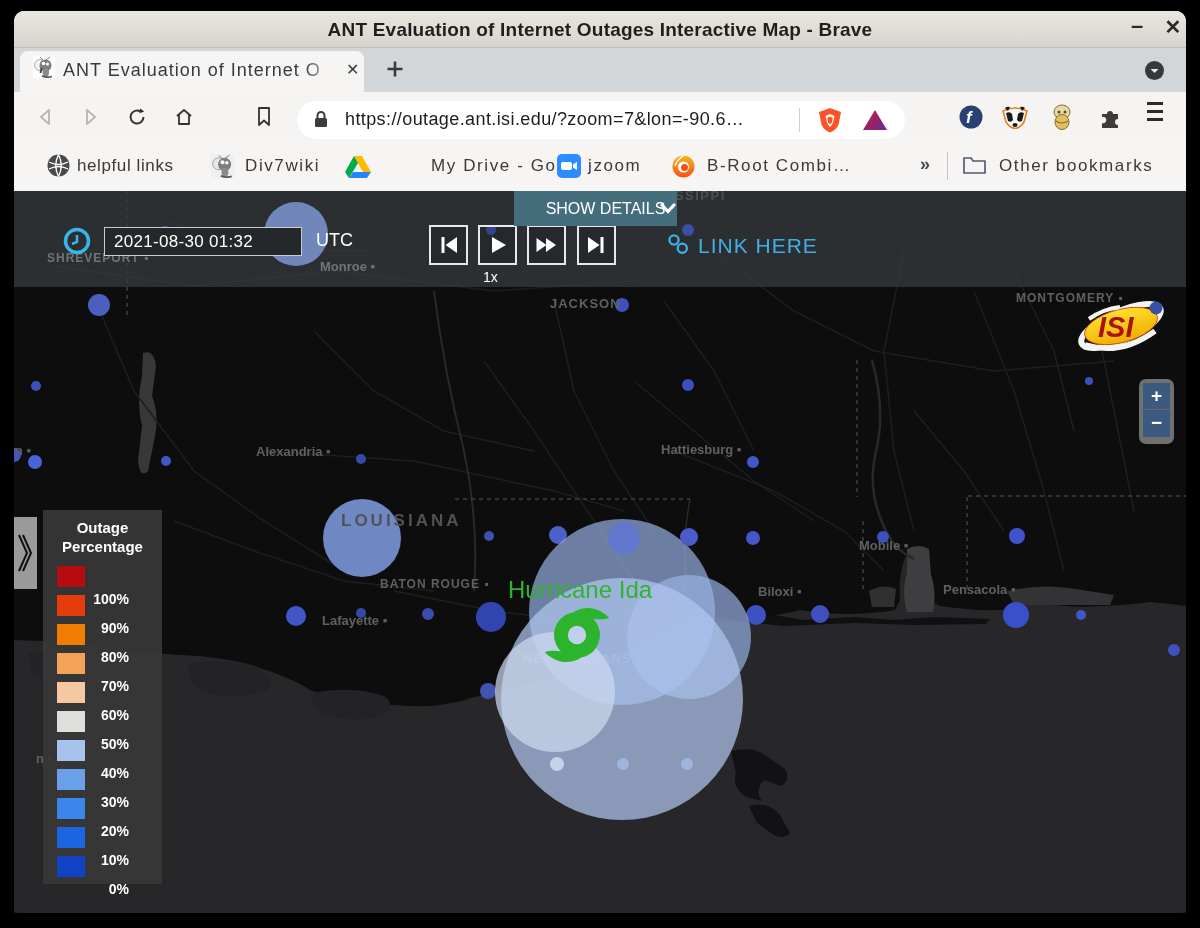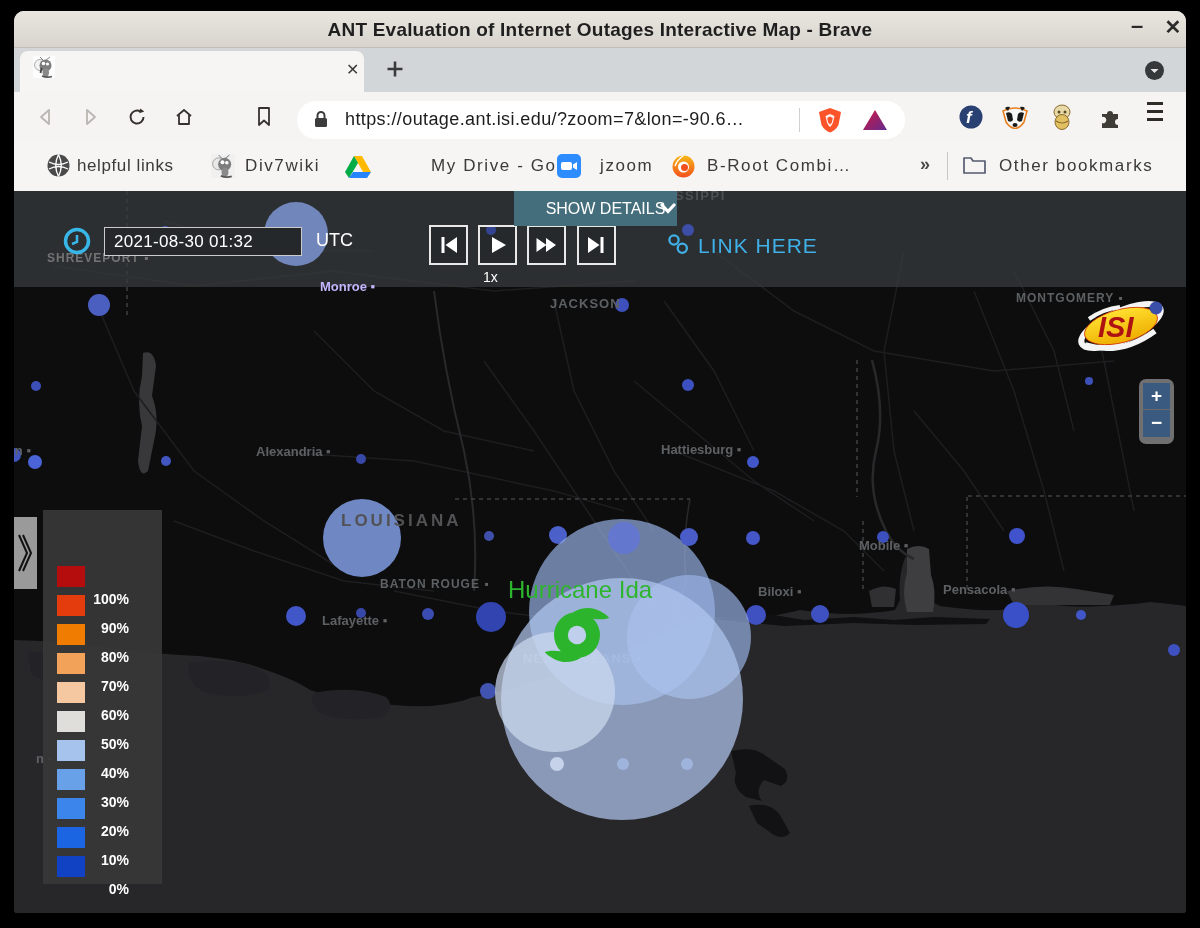--- a/index.html
+++ b/index.html
@@ -41,20 +41,21 @@
         <rect width="22" height="22" fill="#fdfdfd"></rect>
         <circle cx="7" cy="9" r="5.5" fill="#f3f3f3" stroke="#9a9a9a" stroke-width="0.8"></circle>
         <path d="M10,4 L7,1 M13,4 L17,1" stroke="#777" stroke-width="0.9" fill="none"></path>
         <circle cx="12.5" cy="9.5" r="6" fill="#7d7d7d"></circle>
         <circle cx="10.5" cy="7.5" r="1.8" fill="#fff"></circle>
         <circle cx="14.5" cy="8" r="1.6" fill="#fff"></circle>
         <ellipse cx="12.8" cy="16.5" rx="3.2" ry="4.2" fill="#8a8a8a"></ellipse>
         <path d="M9,20 Q14,22 19,20.5" stroke="#555" stroke-width="1.6" fill="none"></path>
         <path d="M8.5,12 L7.5,17" stroke="#444" stroke-width="1.8"></path>
       </svg>
+      <div class="ttl">ANT Evaluation of Internet O</div>
       <div class="abs" style="left:326px;top:9px;font-size:16px;color:#3a3a3a;">✕</div>
     </div>
     <svg class="abs" style="left:372px;top:12px;" width="18" height="18">
         <path d="M9,1.5 L9,16.5 M1.5,9 L16.5,9" stroke="#3a3a3a" stroke-width="2.6"></path>
       </svg>
     <div class="abs" style="left:1131px;top:13px;width:19px;height:19px;border-radius:50%;background:#35393a;">
       <svg width="19" height="19">
           <path d="M5.5,8 L9.5,12 L13.5,8 Z" fill="#e8e8e8"></path>
         </svg>
     </div>
@@ -148,21 +149,21 @@
       <path d="M9,2 L17,2 L26,18 L18,18 Z" fill="#ffba00"></path>
       <path d="M9,2 L0,18 L4,24 L13,9 Z" fill="#00ac47"></path>
       <path d="M4,24 L22,24 L26,18 L8,18 Z" fill="#2684fc"></path>
     </svg>
     <div class="bktext" style="left:369px;margin-left:48px;">My Drive - Go…</div>
     <svg class="abs" style="left:543px;top:12px;" width="24" height="24" viewBox="0 0 24 24">
       <rect width="24" height="24" rx="5" fill="#2d8cff"></rect>
       <rect x="4" y="8" width="11" height="8" rx="2" fill="#fff"></rect>
       <path d="M16,10.5 L20,8 L20,16 L16,13.5 Z" fill="#fff"></path>
     </svg>
-    <div class="bktext" style="left:586px;text-align:center;">jzoom</div>
+    <div class="bktext" style="left:574px;text-align:center;">jzoom</div>
     <svg class="abs" style="left:657px;top:12px;" width="25" height="25" viewBox="0 0 25 25">
       <defs>
           <linearGradient id="graf" x1="0" y1="0" x2="0" y2="1">
         <stop offset="0" stop-color="#f9b716"></stop>
             <stop offset="1" stop-color="#f2501c"></stop>
       </linearGradient>
         </defs>
       <circle cx="12.5" cy="12.5" r="11" fill="url(#graf)"></circle>
       <circle cx="12.5" cy="13" r="5.5" fill="#fff"></circle>
       <circle cx="13.5" cy="13.5" r="3.5" fill="#f2501c"></circle>
@@ -294,21 +295,21 @@
         <path d="M -4,-22.7 C 5,-28.3 15,-28.3 23,-24 C 27,-21.8 30,-19.8 32.3,-17 C 25.5,-14.8 17,-15.5 10,-18 Z" transform="rotate(180)"></path>
         <circle r="9.2" fill="#c0cfec"></circle>
       </g>
     </svg>
     <div id="ctlbar">
       <div class="abs" style="left:250px;top:11px;width:64px;height:64px;border-radius:50%;background:#7186bb;"></div>
       <div class="abs" style="left:147px;top:35px;width:8px;height:8px;border-radius:50%;background:#4a5cb8;"></div>
       <div class="abs" style="left:472px;top:34px;width:10px;height:10px;border-radius:50%;background:#3c4ea8;"></div>
       <div class="abs" style="left:668px;top:33px;width:12px;height:12px;border-radius:50%;background:#3c4ea8;"></div>
       <div class="maplabel" style="left:33px;top:60px;color:#737373;">SHREVEPORT ▪</div>
-      <div class="maplabel" style="left:306px;top:68px;color:#c4b5fd;letter-spacing:0;font-size:13px;margin-top:20px;">Monroe ▪</div>
+      <div class="maplabel" style="left:306px;top:68px;color:#737373;letter-spacing:0;font-size:13px;">Monroe ▪</div>
       <div class="maplabel" style="left:618px;top:-3px;color:#4c5052;font-size:13px;letter-spacing:1.5px;">MISSISSIPPI</div>
       <svg class="abs" style="left:49px;top:36px;" width="28" height="28" viewBox="0 0 28 28">
         <circle cx="14" cy="14" r="11.5" fill="none" stroke="#38b6e8" stroke-width="3.5"></circle>
         <path d="M14,8 L14,15 L9,17" stroke="#38b6e8" stroke-width="2.5" fill="none"></path>
       </svg>
       <div class="abs" style="left:90px;top:36px;width:198px;height:29px;background:#24282a;border:1px solid #cbcbcb;color:#fff;font-size:17px;line-height:27px;padding-left:9px;letter-spacing:0.3px;">2021-08-30 01:32</div>
       <div class="abs" style="left:302px;top:39px;color:#fff;font-size:18px;">UTC</div>
       <div class="pbtn" style="left:415px;"><svg width="35" height="36">
             <rect x="10.5" y="10" width="3" height="16" fill="#fff"></rect>
             <path d="M26,10 L26,26 L14.5,18 Z" fill="#fff"></path>
@@ -358,20 +359,21 @@
     <div id="zoomctl">
       <div class="zbtn" style="border-bottom:1px solid #6a6a6a;">+</div>
       <div class="zbtn">−</div>
     </div>
     <div id="chevtog">
       <svg width="23" height="72" viewBox="0 0 23 72">
         <path d="M5,18 L13,36 L5,54 M9,18 L17,36 L9,54" stroke="#111" stroke-width="2" fill="none"></path>
       </svg>
     </div>
     <div id="legend">
+      <div style="text-align:center;font-weight:bold;font-size:15px;padding-top:8px;line-height:19px;">Outage<br>Percentage</div>
       <div class="sw" style="top:56px;background:#b50d0d;"></div>
         <div class="swl" style="top:58px;">100%</div>
       <div class="sw" style="top:85px;background:#e43c0c;"></div>
         <div class="swl" style="top:87px;">90%</div>
       <div class="sw" style="top:114px;background:#f07c02;"></div>
         <div class="swl" style="top:116px;">80%</div>
       <div class="sw" style="top:143px;background:#f2a259;"></div>
         <div class="swl" style="top:145px;">70%</div>
       <div class="sw" style="top:172px;background:#f5c8a2;"></div>
         <div class="swl" style="top:174px;">60%</div>

